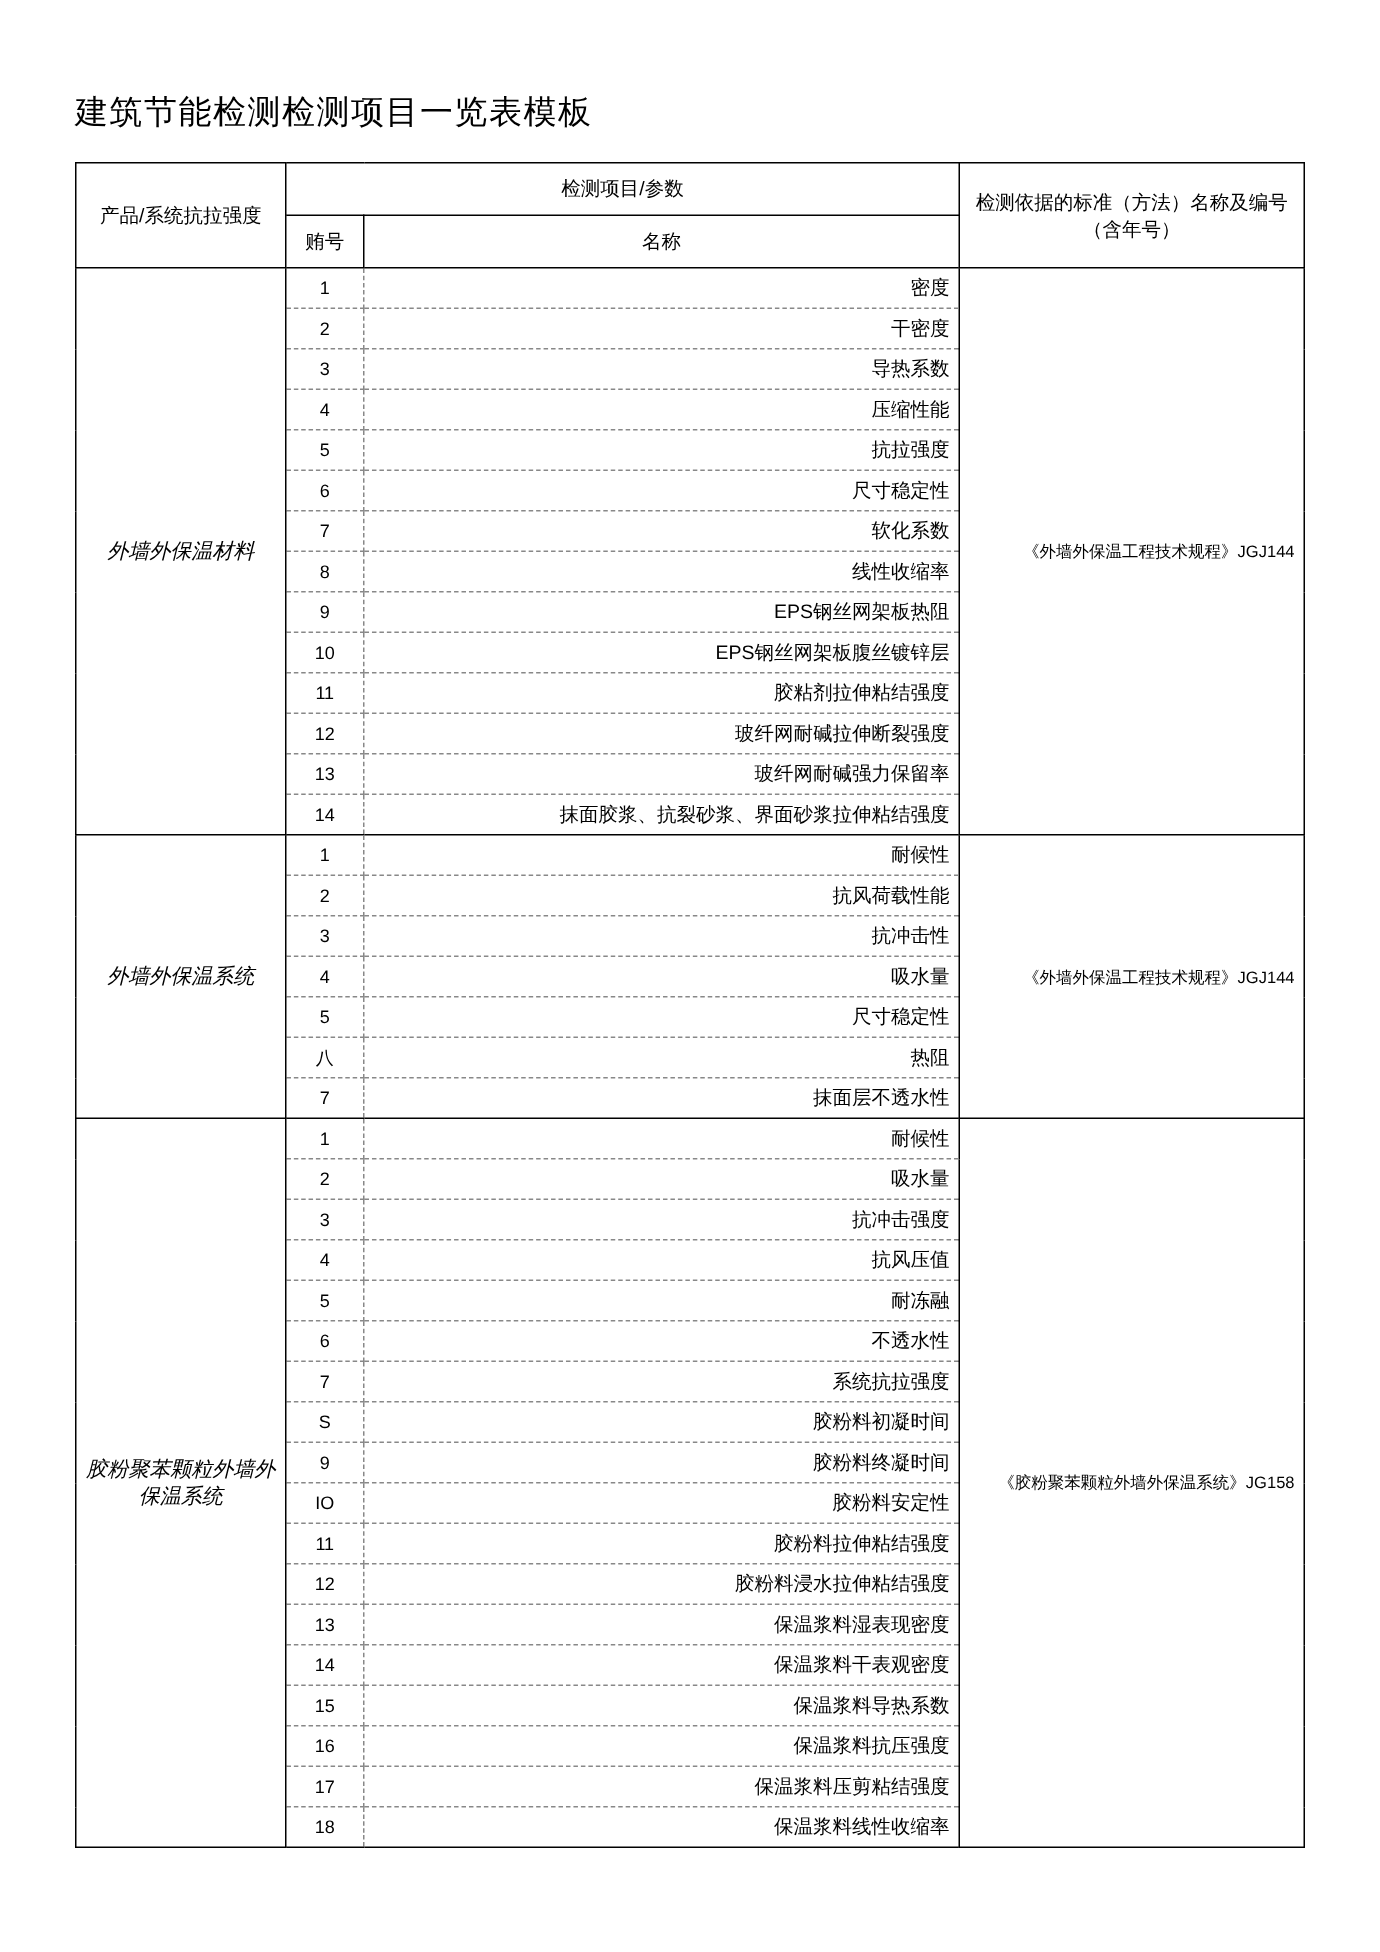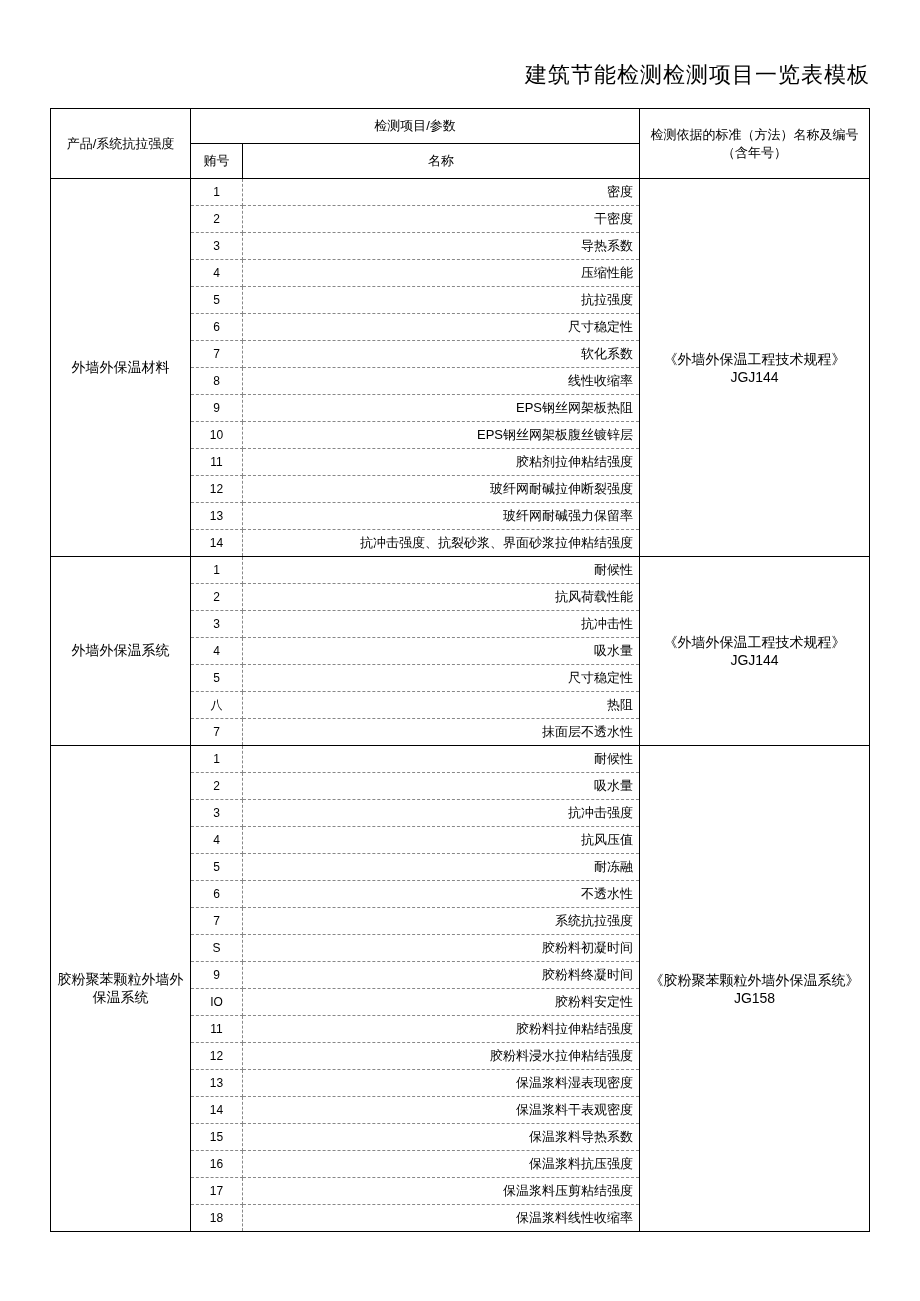--- a/index.html
+++ b/index.html
@@ -4,21 +4,21 @@
 <style>
   body {
     font-family: "SimSun", "Microsoft YaHei", sans-serif;
     background: #ffffff;
     margin: 0;
     padding: 40px 50px;
     font-size: 13px;
     color: #000;
   }
   h1 {
-    text-align: right;
+    text-align: left;
     font-size: 22px;
     font-weight: normal;
     margin: 20px 0 18px 0;
     letter-spacing: 1px;
   }
   table {
     border-collapse: collapse;
     width: 100%;
     table-layout: fixed;
   }
@@ -51,24 +51,25 @@
     border-left: 1px dashed #888;
     border-right: 1px solid #000;
     border-top: none;
     border-bottom: 1px dashed #888;
     padding-left: 6px;
   }
   td.prod {
     text-align: center;
     font-size: 14px;
     border: 1px solid #000;
+    font-style: italic;
   }
   td.std {
-    text-align: center;
-    font-size: 14px;
+    text-align: right;
+    font-size: 11px;
     border: 1px solid #000;
   }
   tr.group-first td.seq,
   tr.group-first td.name {
     border-top: 1px solid #000;
   }
   tr.group-last td.seq,
   tr.group-last td.name {
     border-bottom: 1px solid #000;
   }
@@ -150,21 +151,21 @@
       <tr>
         <td class="seq">12</td>
         <td class="name">玻纤网耐碱拉伸断裂强度</td>
       </tr>
       <tr>
         <td class="seq">13</td>
         <td class="name">玻纤网耐碱强力保留率</td>
       </tr>
       <tr class="group-last">
         <td class="seq">14</td>
-        <td class="name">抗冲击强度、抗裂砂浆、界面砂浆拉伸粘结强度</td>
+        <td class="name">抹面胶浆、抗裂砂浆、界面砂浆拉伸粘结强度</td>
       </tr>
       <tr class="group-first">
         <td class="prod" rowspan="7">外墙外保温系统</td>
         <td class="seq">1</td>
         <td class="name">耐候性</td>
         <td class="std" rowspan="7">《外墙外保温工程技术规程》JGJ144</td>
       </tr>
       <tr>
         <td class="seq">2</td>
         <td class="name">抗风荷载性能</td>

